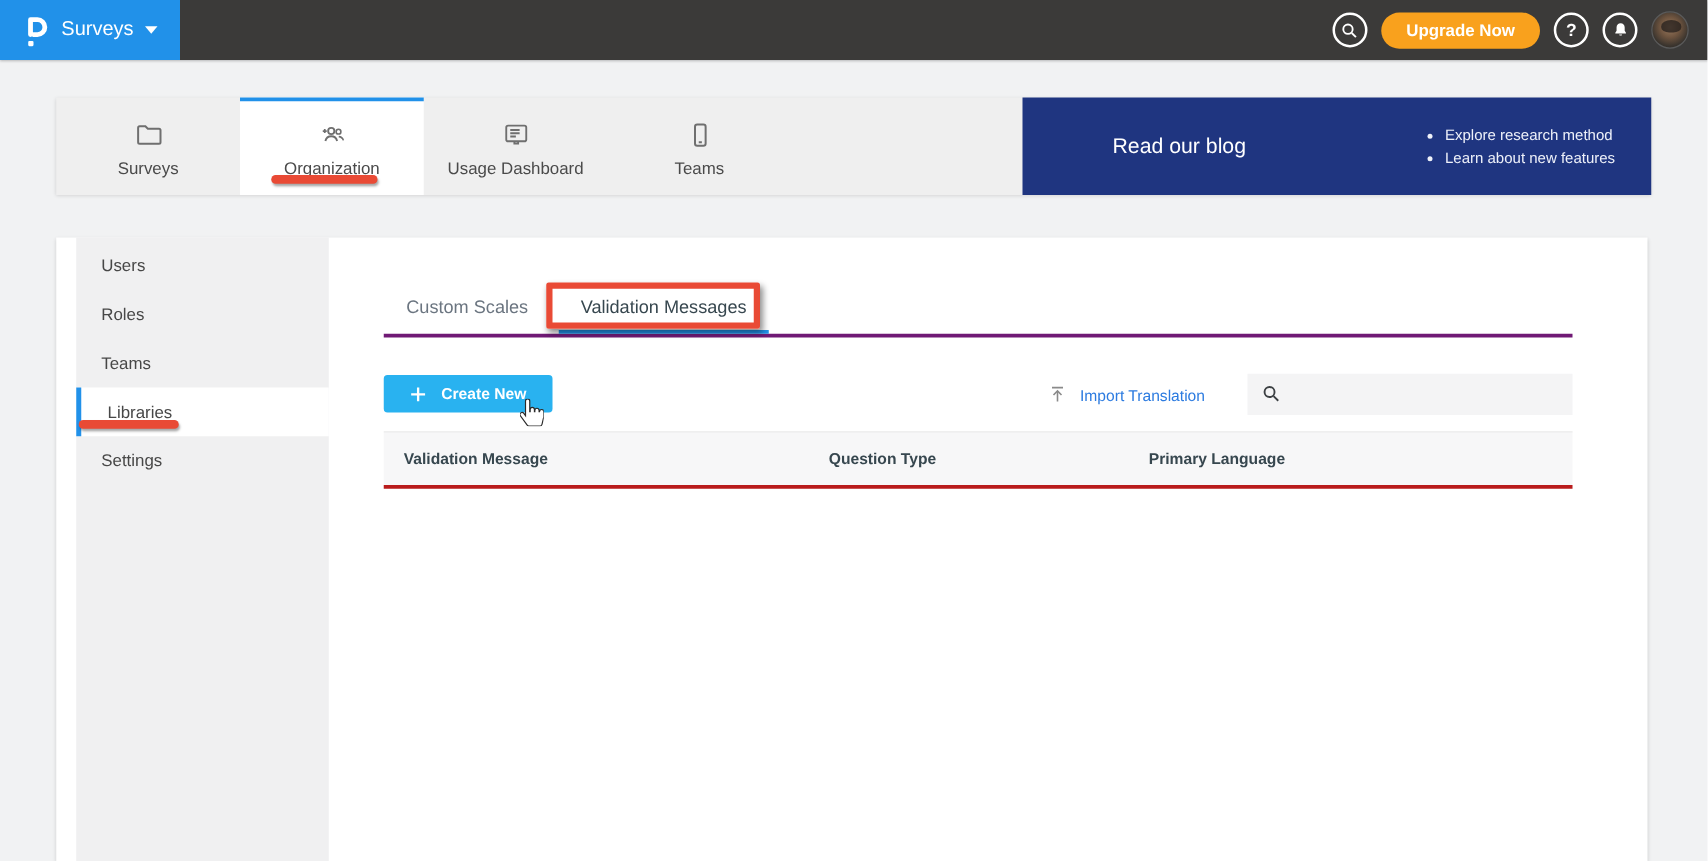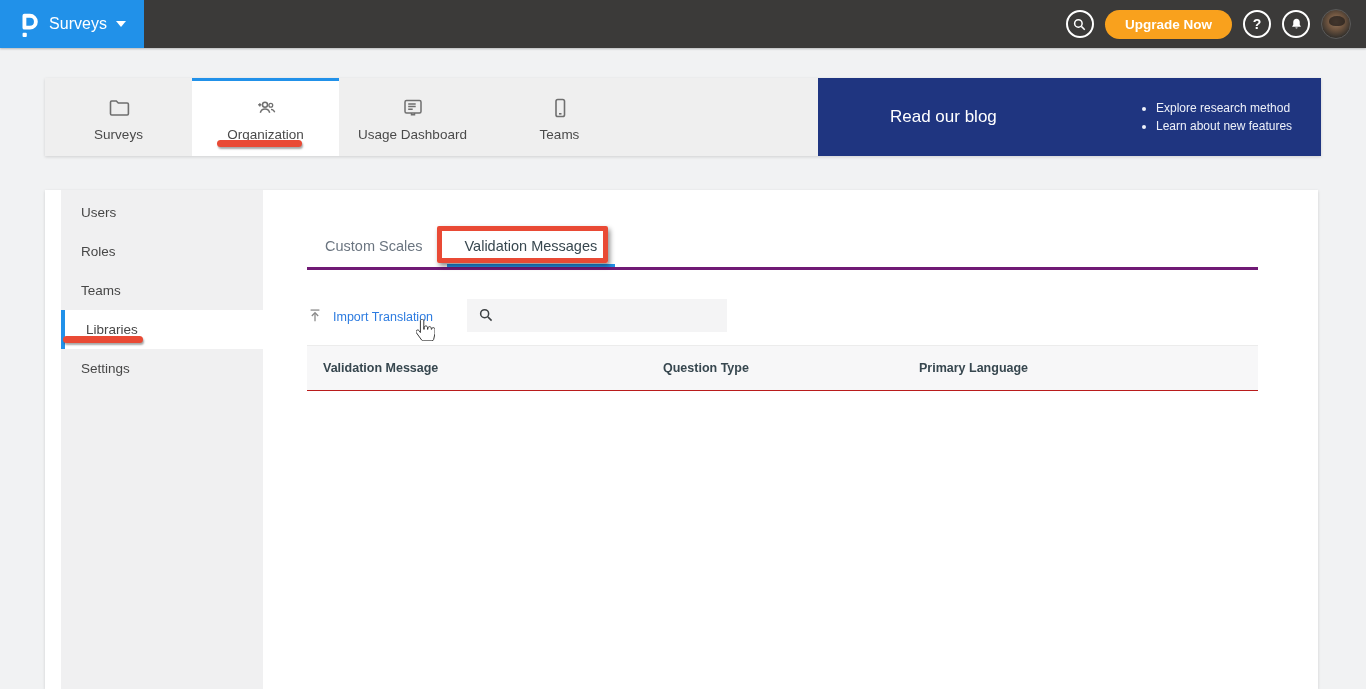--- a/index.html
+++ b/index.html
@@ -66,21 +66,21 @@
     padding:0 21px; font-size:12.5px; font-weight:bold; display:flex; align-items:center; gap:12px;
     cursor:pointer; font-family:"Liberation Sans", sans-serif; }
   .right-tools { display:flex; align-items:center; gap:34px; }
   .import-link { display:flex; align-items:flex-end; gap:10px; color:#2c7be0; font-size:12.5px; cursor:pointer; }
   .search-box { width:260px; height:33px; background:#f4f4f5; display:flex; align-items:center;
     padding-left:11px; gap:8px; }
   .search-box input { border:none; background:transparent; outline:none; font-size:13px; flex:1;
     font-family:"Liberation Sans", sans-serif; color:#37474f; }
 
   .table-head { margin-top:13px; height:46px; background:#f7f7f8; border-top:1px solid #ececec;
-    border-bottom:1px solid #b91c1c; display:grid; grid-template-columns:340px 256px 1fr;
+    border-bottom:3px solid #b91c1c; display:grid; grid-template-columns:340px 256px 1fr;
     align-items:center; padding:0 16px; }
   .th { font-size:12.5px; font-weight:bold; color:#37474f; }
 
   
   .ann-underline { position:absolute; height:7px; background:#e94a35; border-radius:3.5px;
     box-shadow:1px 2px 2px rgba(0,0,0,.35); z-index:20; pointer-events:none; }
   .ann-org { left:217px; top:140px; width:85px; }
   .ann-lib { left:63px; top:336px; width:80px; }
   .ann-box { position:absolute; left:437px; top:226px; width:171px; height:37px;
     border:5px solid #e94a35; border-radius:2px; box-shadow:2px 3px 5px rgba(0,0,0,.45);
@@ -201,20 +201,28 @@
     <div class="tabs-row">
       <div class="ctab">
         <span>Custom Scales</span>
       </div>
       <div class="ctab active">
         <span>Validation Messages</span>
       </div>
     </div>
 
     <div class="toolbar">
+      <button class="create-btn">
+        <span style="display:flex;">
+          <svg width="13" height="13" viewBox="0 0 14 14" stroke="#fff" stroke-width="2" fill="none">
+            <path d="M7 1v12 M1 7h12"></path>
+          </svg>
+        </span>
+        <span>Create New</span>
+      </button>
 
       <div class="right-tools">
         <div class="import-link">
           <span style="display:flex;">
             <svg width="16" height="17" viewBox="0 0 20 20" fill="none" stroke="#8a8a8a" stroke-width="1.6">
               <path d="M4.5 3.2h11"></path>
               <path d="M10 6.8v10.4"></path>
               <path d="M6 10.6 10 6.6l4 4"></path>
             </svg>
           </span>

